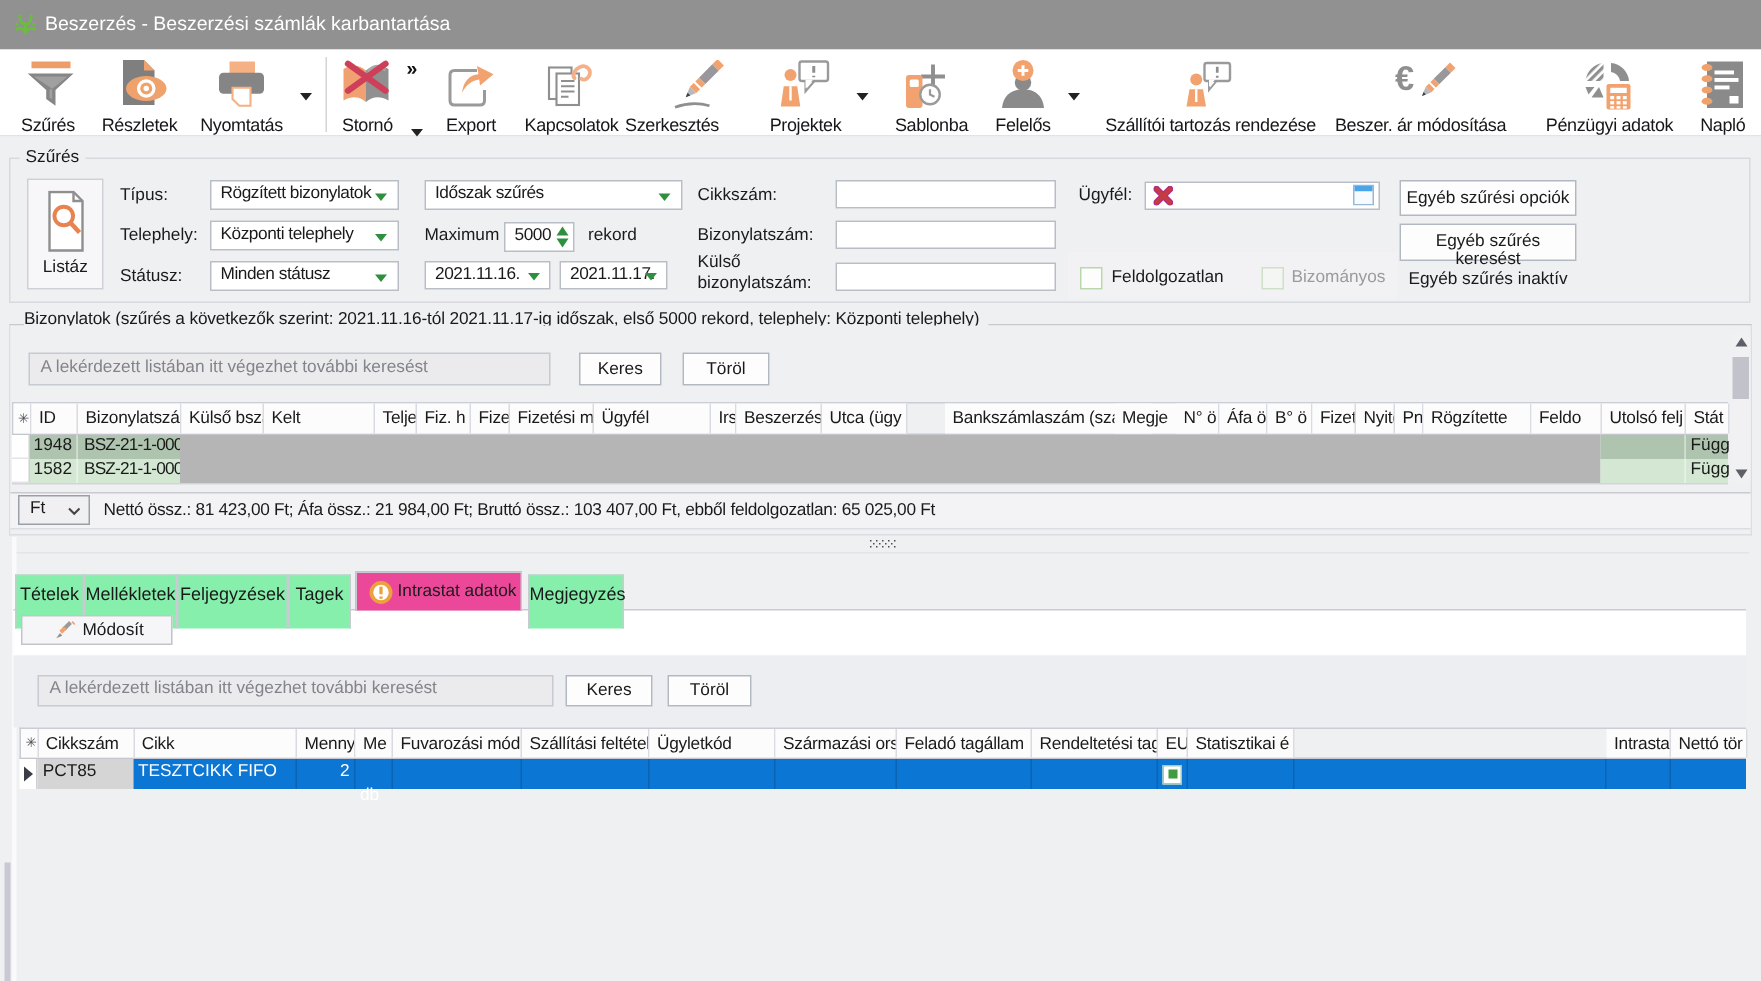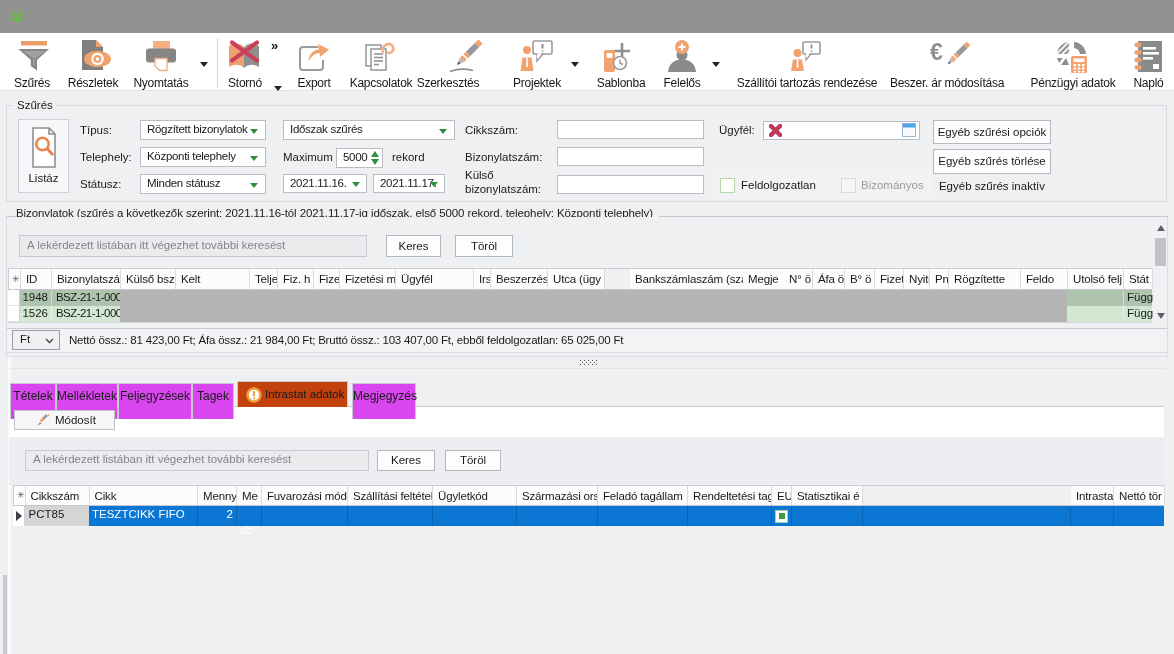--- a/index.html
+++ b/index.html
@@ -8,41 +8,42 @@
 #stage{position:relative;width:1174px;height:654px;font-size:11.5px;color:#1a1a1a;}
 .lbl{white-space:nowrap;}
 .combo{background:#fff;border:1px solid #b8bdc6;box-sizing:border-box;}
 .combo .tx{position:absolute;left:6px;top:2px;white-space:nowrap;letter-spacing:-0.3px;}
 .garr{position:absolute;width:0;height:0;border-left:4px solid transparent;border-right:4px solid transparent;border-top:5px solid #2e8f3e;}
 .btn{background:#fdfdfd;border:1px solid #b2b8c2;box-sizing:border-box;text-align:center;}
 .hcell{position:absolute;top:0;bottom:0;background:#fcfcfd;border-right:1px solid #dadae2;box-sizing:border-box;overflow:hidden;}
 .hcell span{position:absolute;left:5px;top:4px;white-space:nowrap;letter-spacing:-0.15px;}
 .tblbl{position:absolute;top:76px;white-space:nowrap;font-size:12px;color:#17171b;text-align:center;letter-spacing:-0.25px;}
 .darr{position:absolute;width:0;height:0;border-left:4px solid transparent;border-right:4px solid transparent;border-top:5px solid #222;}
-.tab{position:absolute;top:383px;height:36px;background:#d946ef;border:1px solid #c9cad2;border-bottom:none;box-sizing:border-box;text-align:center;font-size:12px;color:#1a1a1a;}
+.tab{position:absolute;top:383px;height:36px;background:#86efac;border:1px solid #c9cad2;border-bottom:none;box-sizing:border-box;text-align:center;font-size:12px;color:#1a1a1a;}
 .tab div{margin-top:5px;}
 </style>
 </head>
 <body>
 <div id="stage">
 
 <div class="ab" style="left:0;top:0;width:1174px;height:33px;background:#919191;"></div>
 <svg class="ab" style="left:9px;top:8px;" width="16" height="16" viewBox="0 0 16 16">
 <g stroke="#6abf3a" stroke-width="1.8" fill="none" stroke-linecap="round">
 <path d="M8 14 L8 8"></path>
         <path d="M8 8 C6 8 4.5 6.5 4.5 4.5"></path>
         <path d="M8 8 C10 8 11.5 6.5 11.5 4.5"></path>
 <path d="M8 13 C6.5 11 4 10.5 2 11.5"></path>
         <path d="M8 13 C9.5 11 12 10.5 14 11.5"></path>
 </g>
 <circle cx="4" cy="2.5" r="1" fill="#6abf3a"></circle>
       <circle cx="12" cy="2.5" r="1" fill="#6abf3a"></circle>
       <circle cx="13.5" cy="8" r="1" fill="#6abf3a"></circle>
       <circle cx="2.5" cy="8" r="1" fill="#6abf3a"></circle>
 </svg>
+<div class="ab" style="left:30px;top:8px;color:#fff;font-size:13px;">Beszerzés - Beszerzési számlák karbantartása</div>
 
 <div class="ab" style="left:0;top:33px;width:1174px;height:57px;background:#fff;border-bottom:1px solid #e2e3e6;"></div>
 <div id="toolbar">
 
 <svg class="ab" style="left:17px;top:40px" width="34" height="34" viewBox="0 0 34 34">
 <rect x="4" y="1" width="26" height="4.5" fill="#ED9D68"></rect>
 <path d="M1.5 9 L32 9 L20 20 L20 30.5 L13.8 26 L13.8 20 Z" fill="#868686"></path>
 <path d="M5.5 11 L28 11 L17.5 19.5 L16 19.5 L16 25 L17.8 26.3 L17.8 19.2 Z" fill="#a0a0a0"></path>
 </svg>
 <div class="tblbl" style="left:-28px;width:120px;">Szűrés</div>
@@ -275,21 +276,21 @@
 <div class="ab" style="left:712px;top:168px;width:220px;height:31px;background:#f2f2f5;"></div>
 <div class="ab" style="left:720px;top:178px;width:13px;height:13px;background:#fdfdfd;border:1px solid #b9d6ad;"></div>
 <div class="ab lbl" style="left:741px;top:179px;">Feldolgozatlan</div>
 <div class="ab" style="left:841px;top:178px;width:13px;height:13px;background:#f4f6f4;border:1px solid #cfe0c8;"></div>
 <div class="ab lbl" style="left:861px;top:179px;color:#9b9b9b;">Bizományos</div>
 
 <div class="ab btn" style="left:933px;top:120px;width:118px;height:24px;">
         <div style="margin-top:5px;">Egyéb szűrési opciók</div>
       </div>
 <div class="ab btn" style="left:933px;top:149px;width:118px;height:25px;">
-        <div style="margin-top:5px;">Egyéb szűrés törlése</div>
+        <div style="margin-top:5px;">Egyéb szűrés keresést</div>
       </div>
 <div class="ab lbl" style="left:933px;top:180px;width:118px;text-align:center;">Egyéb szűrés inaktív</div>
 </div>
 
 <div id="bizony">
 <div class="ab" style="left:6px;top:216px;width:1162px;height:141px;border:1px solid #dcdce3;border-top-color:#c8c8d0;box-sizing:border-box;"></div>
 <div class="ab lbl" style="left:16px;top:207px;background:#eef0f1;padding-right:6px;letter-spacing:-0.1px;">Bizonylatok (szűrés a következők szerint: 2021.11.16-tól 2021.11.17-ig időszak, első 5000 rekord, telephely: Központi telephely)</div>
 <div class="ab" style="left:7px;top:217px;width:1160px;height:139px;background:#eef0f1;"></div>
 <div class="ab" style="left:19px;top:235px;width:348px;height:22px;background:#ebebed;border:1px solid #c6cad2;box-sizing:border-box;color:#83838b;">
         <div style="margin:3px 0 0 7px;white-space:nowrap;">A lekérdezett listában itt végezhet további keresést</div>
@@ -380,21 +381,21 @@
 <div class="ab" style="left:8px;top:290px;width:1144px;height:16px;">
         <div class="ab" style="left:0;top:0;width:12px;height:16px;background:#fff;border-right:1px solid #cfcfd6;border-bottom:1px solid #e4e4e8;box-sizing:border-box;"></div>
         <div class="ab" style="left:12px;top:0;width:31px;height:16px;background:#afc4af;text-align:right;box-sizing:border-box;padding:1px 3px 0 0;">1948</div>
         <div class="ab" style="left:43px;top:0;width:69px;height:16px;background:#afc4af;border-left:1px solid rgba(255,255,255,0.45);box-sizing:border-box;padding:1px 0 0 4px;overflow:hidden;white-space:nowrap;letter-spacing:-0.55px;">BSZ-21-1-000</div>
         <div class="ab" style="left:112px;top:0;width:947px;height:16px;background:#b5b5b5;"></div>
         <div class="ab" style="left:1059px;top:0;width:56px;height:16px;background:#afc4af;"></div>
         <div class="ab" style="left:1115px;top:0;width:29px;height:16px;background:#afc4af;border-left:1px solid rgba(255,255,255,0.45);box-sizing:border-box;padding:1px 0 0 3px;">Függ</div>
       </div>
 <div class="ab" style="left:8px;top:306px;width:1144px;height:16px;">
         <div class="ab" style="left:0;top:0;width:12px;height:16px;background:#fff;border-right:1px solid #cfcfd6;border-bottom:1px solid #e4e4e8;box-sizing:border-box;"></div>
-        <div class="ab" style="left:12px;top:0;width:31px;height:16px;background:#d3e7d3;text-align:right;box-sizing:border-box;padding:1px 3px 0 0;">1526</div>
+        <div class="ab" style="left:12px;top:0;width:31px;height:16px;background:#d3e7d3;text-align:right;box-sizing:border-box;padding:1px 3px 0 0;">1582</div>
         <div class="ab" style="left:43px;top:0;width:69px;height:16px;background:#d3e7d3;border-left:1px solid rgba(255,255,255,0.45);box-sizing:border-box;padding:1px 0 0 4px;overflow:hidden;white-space:nowrap;letter-spacing:-0.55px;">BSZ-21-1-000</div>
         <div class="ab" style="left:112px;top:0;width:947px;height:16px;background:#b5b5b5;"></div>
         <div class="ab" style="left:1059px;top:0;width:56px;height:16px;background:#d3e7d3;"></div>
         <div class="ab" style="left:1115px;top:0;width:29px;height:16px;background:#d3e7d3;border-left:1px solid rgba(255,255,255,0.45);box-sizing:border-box;padding:1px 0 0 3px;">Függ</div>
       </div>
 <div class="ab" style="left:8px;top:322px;width:1144px;height:1px;background:#d3d3da;"></div>
 <div class="ab" style="left:1154px;top:222px;width:13px;height:100px;background:#f1f1f4;"></div>
 <div class="ab" style="left:1157px;top:225px;width:0;height:0;border-left:4px solid transparent;border-right:4px solid transparent;border-bottom:6px solid #5f5f68;"></div>
 <div class="ab" style="left:1155px;top:238px;width:11px;height:28px;background:#c2c2cb;"></div>
 <div class="ab" style="left:1157px;top:313px;width:0;height:0;border-left:4px solid transparent;border-right:4px solid transparent;border-top:6px solid #5f5f68;"></div>
@@ -437,21 +438,21 @@
       </div>
 <div class="tab" style="left:118px;width:74px;">
         <div>Feljegyzések</div>
       </div>
 <div class="tab" style="left:192px;width:42px;">
         <div>Tagek</div>
       </div>
 <div class="tab" style="left:352px;width:64px;">
         <div>Megjegyzés</div>
       </div>
-<div class="ab" style="left:237px;top:381px;width:111px;height:26px;background:#c2410c;border:1px solid #c9cad2;border-bottom:none;box-sizing:border-box;z-index:2;">
+<div class="ab" style="left:237px;top:381px;width:111px;height:26px;background:#ec4899;border:1px solid #c9cad2;border-bottom:none;box-sizing:border-box;z-index:2;">
 <svg class="ab" style="left:8px;top:5px;" width="16" height="16" viewBox="0 0 16 16">
           <circle cx="8" cy="8" r="6.4" fill="#fff" stroke="#EDA13C" stroke-width="2.5"></circle>
           <path d="M8 4.2 L8 9.2 M8 10.6 L8 12.2" stroke="#EDA13C" stroke-width="2.2"></path>
         </svg>
 <div class="ab lbl" style="left:27px;top:6px;">Intrastat adatok</div>
       </div>
 <div class="ab" style="left:14px;top:410px;width:101px;height:20px;background:#f6f6f8;border:1px solid #c3c3cc;box-sizing:border-box;z-index:3;">
 <svg class="ab" style="left:21px;top:3px;" width="14" height="13" viewBox="0 0 14 13">
           <path d="M11 1 L6.5 5.5" stroke="#9a9a9a" stroke-width="2.6"></path>
           <path d="M12.6 1.8 L13.4 1" stroke="#F2A26E" stroke-width="2.6"></path>

